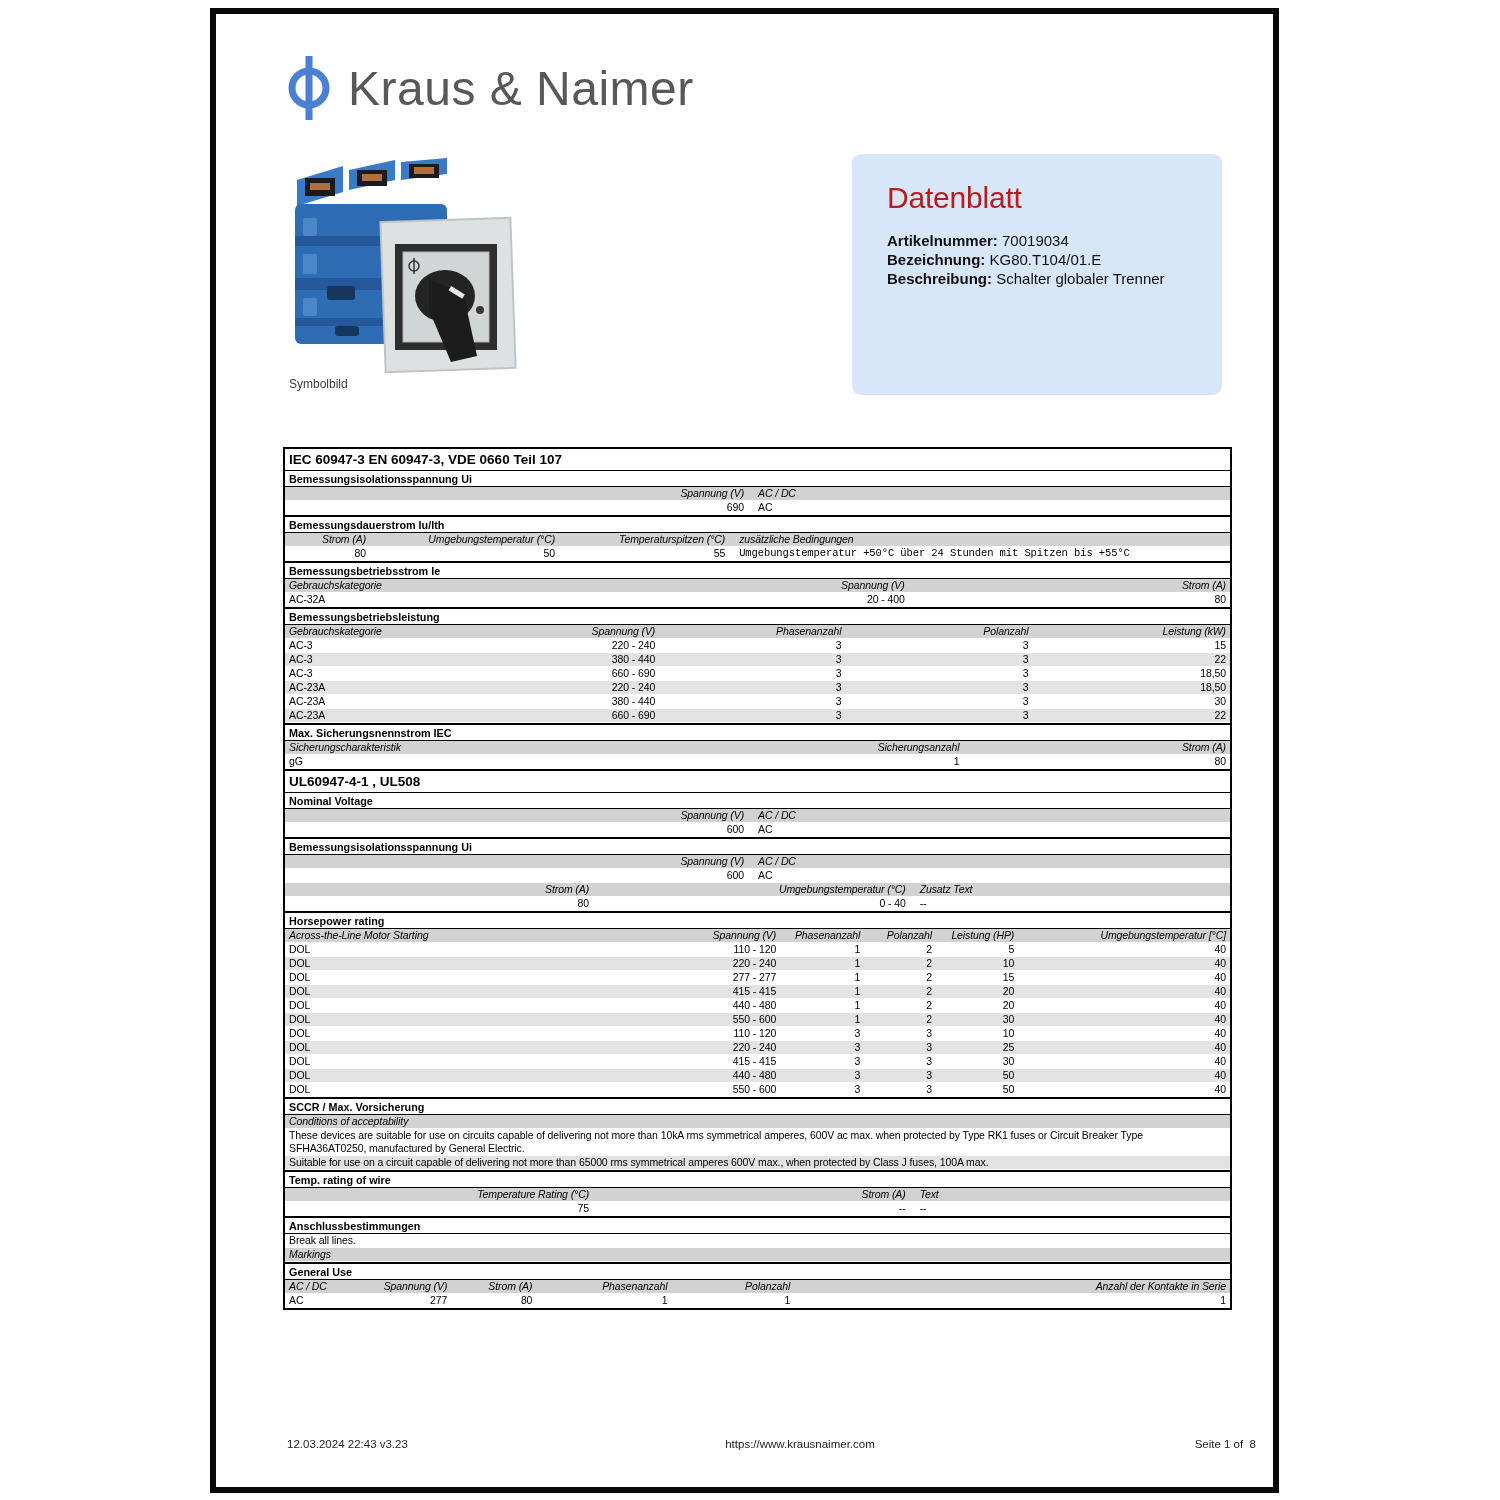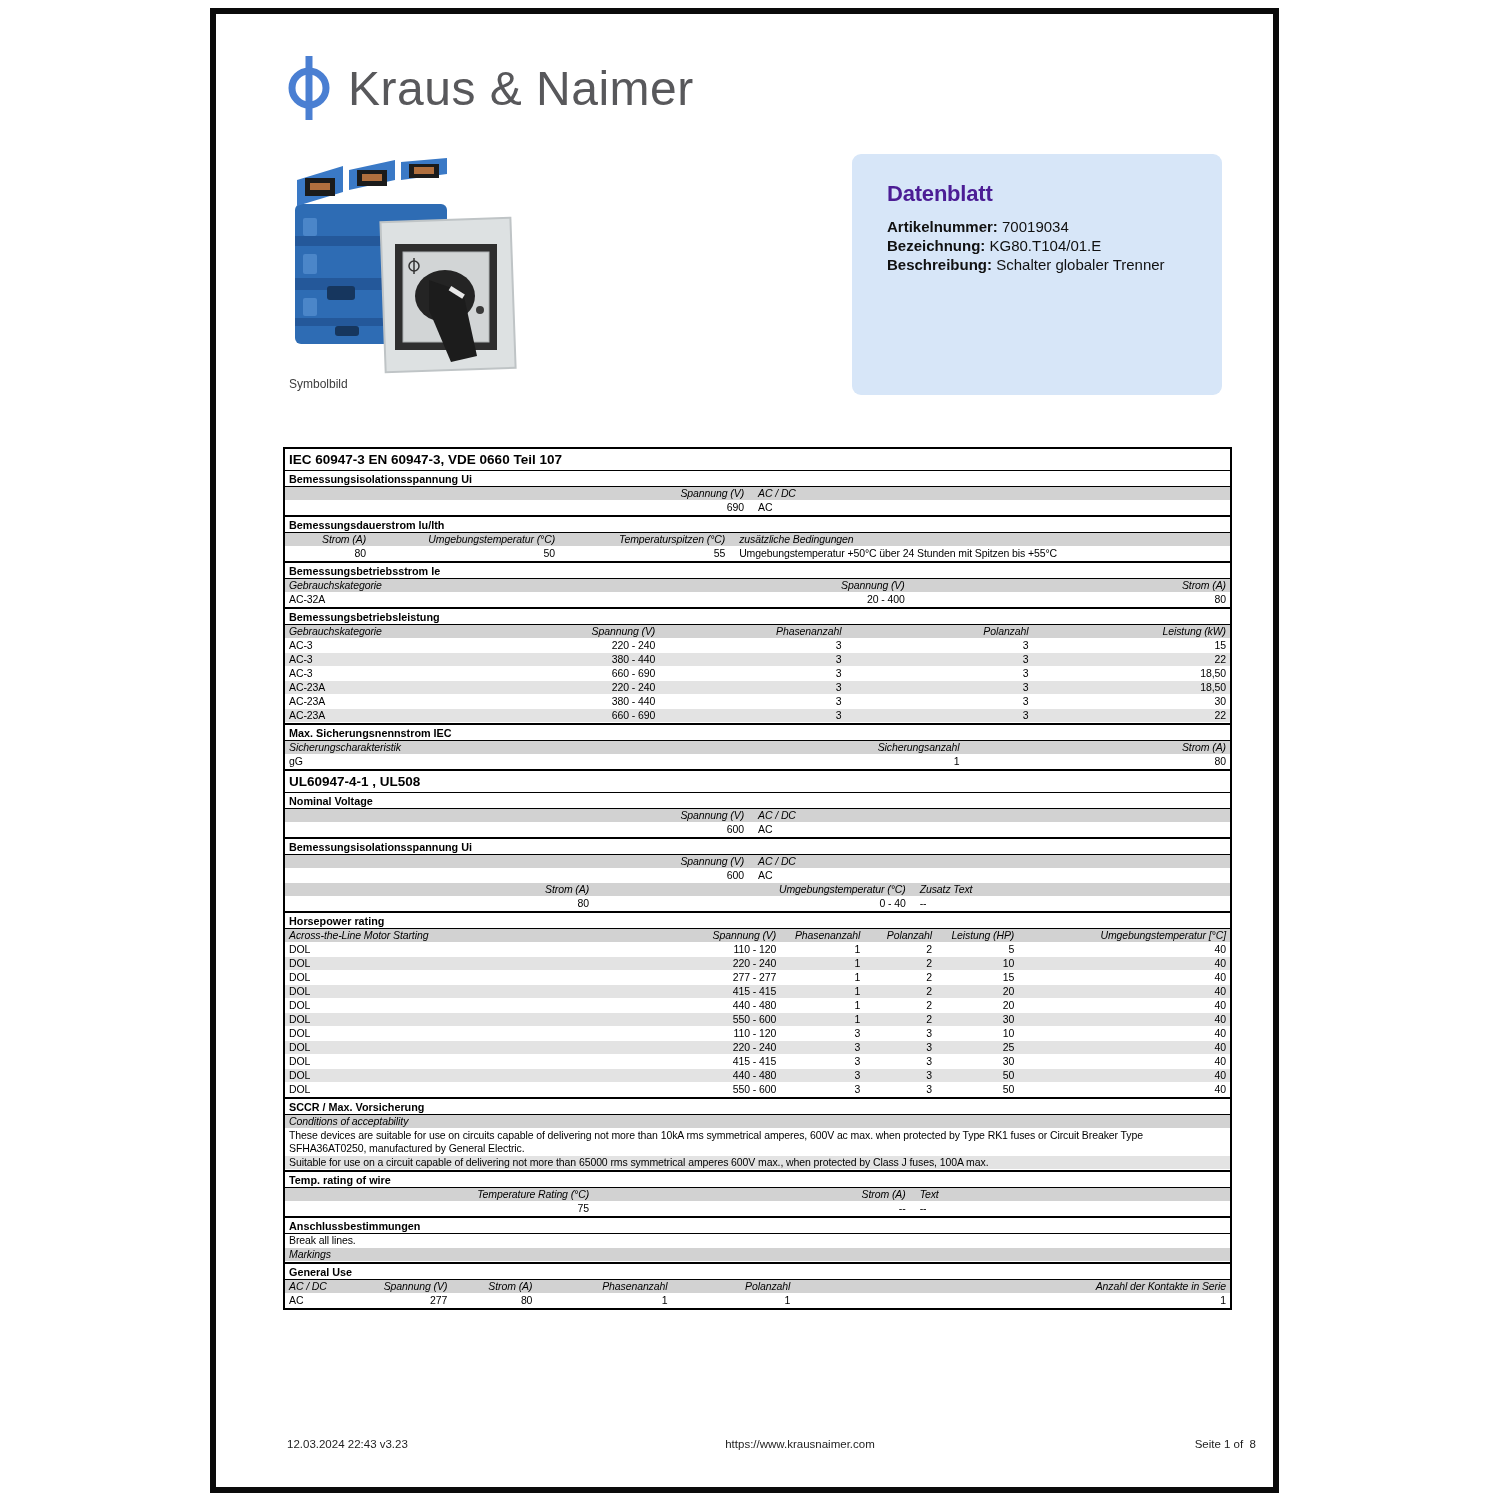--- a/index.html
+++ b/index.html
@@ -14,22 +14,22 @@
   #brand{position:absolute;left:286px;top:55px;display:flex;align-items:center;gap:16px;height:66px;}
   #brand .brand-name{font-size:48px;color:#58585b;letter-spacing:0.5px;white-space:nowrap;}
 
   
   #product{position:absolute;left:283px;top:158px;width:250px;height:218px;}
   #symbolbild{position:absolute;left:289px;top:377px;font-size:12px;color:#3c3c3c;}
 
   
   #info-box{position:absolute;left:852px;top:154px;width:370px;height:241px;border-radius:9px;
             background:var(--info-bg,#d7e6f8);box-sizing:border-box;padding:27px 28px 0 35px;}
-  #info-box .info-title{font-size:22px;font-weight:bold;color:#4c1d95;letter-spacing:-0.2px;}
-  #info-box .info-lines{margin-top:10px;}
+  #info-box .info-title{font-size:30px;font-weight:normal;color:#b91c1c;letter-spacing:-0.2px;}
+  #info-box .info-lines{margin-top:16px;}
   #info-box .info-line{font-size:15px;line-height:19px;color:#111;}
   #info-box .info-line b{font-weight:bold;}
 
   
   #spec-table{position:absolute;left:283px;top:447px;width:949px;border:2px solid #000;
               box-sizing:border-box;background:#fff;}
   .t-big{font-weight:bold;font-size:13.5px;line-height:19px;padding:1px 0 1px 4px;
          border-top:2px solid #000;border-bottom:1px solid #000;}
   .t-big.first{border-top:none;}
   .t-sec-title{font-weight:bold;font-size:10.8px;line-height:14px;padding:1px 0 0 4px;
@@ -147,21 +147,21 @@
       <div class="t-row head">
         <span class="t-cell right" style="width: 9%;">Strom (A)</span>
         <span class="t-cell right" style="width: 20%;">Umgebungstemperatur (°C)</span>
         <span class="t-cell right" style="width: 18%;">Temperaturspitzen (°C)</span>
         <span class="t-cell left" style="width: 53%; padding-left: 10px;">zusätzliche Bedingungen</span>
       </div>
       <div class="t-row even">
         <span class="t-cell right" style="width: 9%;">80</span>
         <span class="t-cell right" style="width: 20%;">50</span>
         <span class="t-cell right" style="width: 18%;">55</span>
-        <span class="t-cell left" style="width: 53%; padding-left: 10px;">Umgebungstemperatur +50°C über 24 Stunden mit Spitzen bis +55°C</span>
+        <span class="t-cell left" style="width: 53%; padding-left: 10px; font-family: Liberation Mono, monospace;">Umgebungstemperatur +50°C über 24 Stunden mit Spitzen bis +55°C</span>
       </div>
       <div class="t-sec-title">Bemessungsbetriebsstrom Ie</div>
       <div class="t-row head">
         <span class="t-cell left" style="width: 40%;">Gebrauchskategorie</span>
         <span class="t-cell right" style="width: 26%;">Spannung (V)</span>
         <span class="t-cell right" style="width: 34%;">Strom (A)</span>
       </div>
       <div class="t-row even">
         <span class="t-cell left" style="width: 40%;">AC-32A</span>
         <span class="t-cell right" style="width: 26%;">20 - 400</span>

